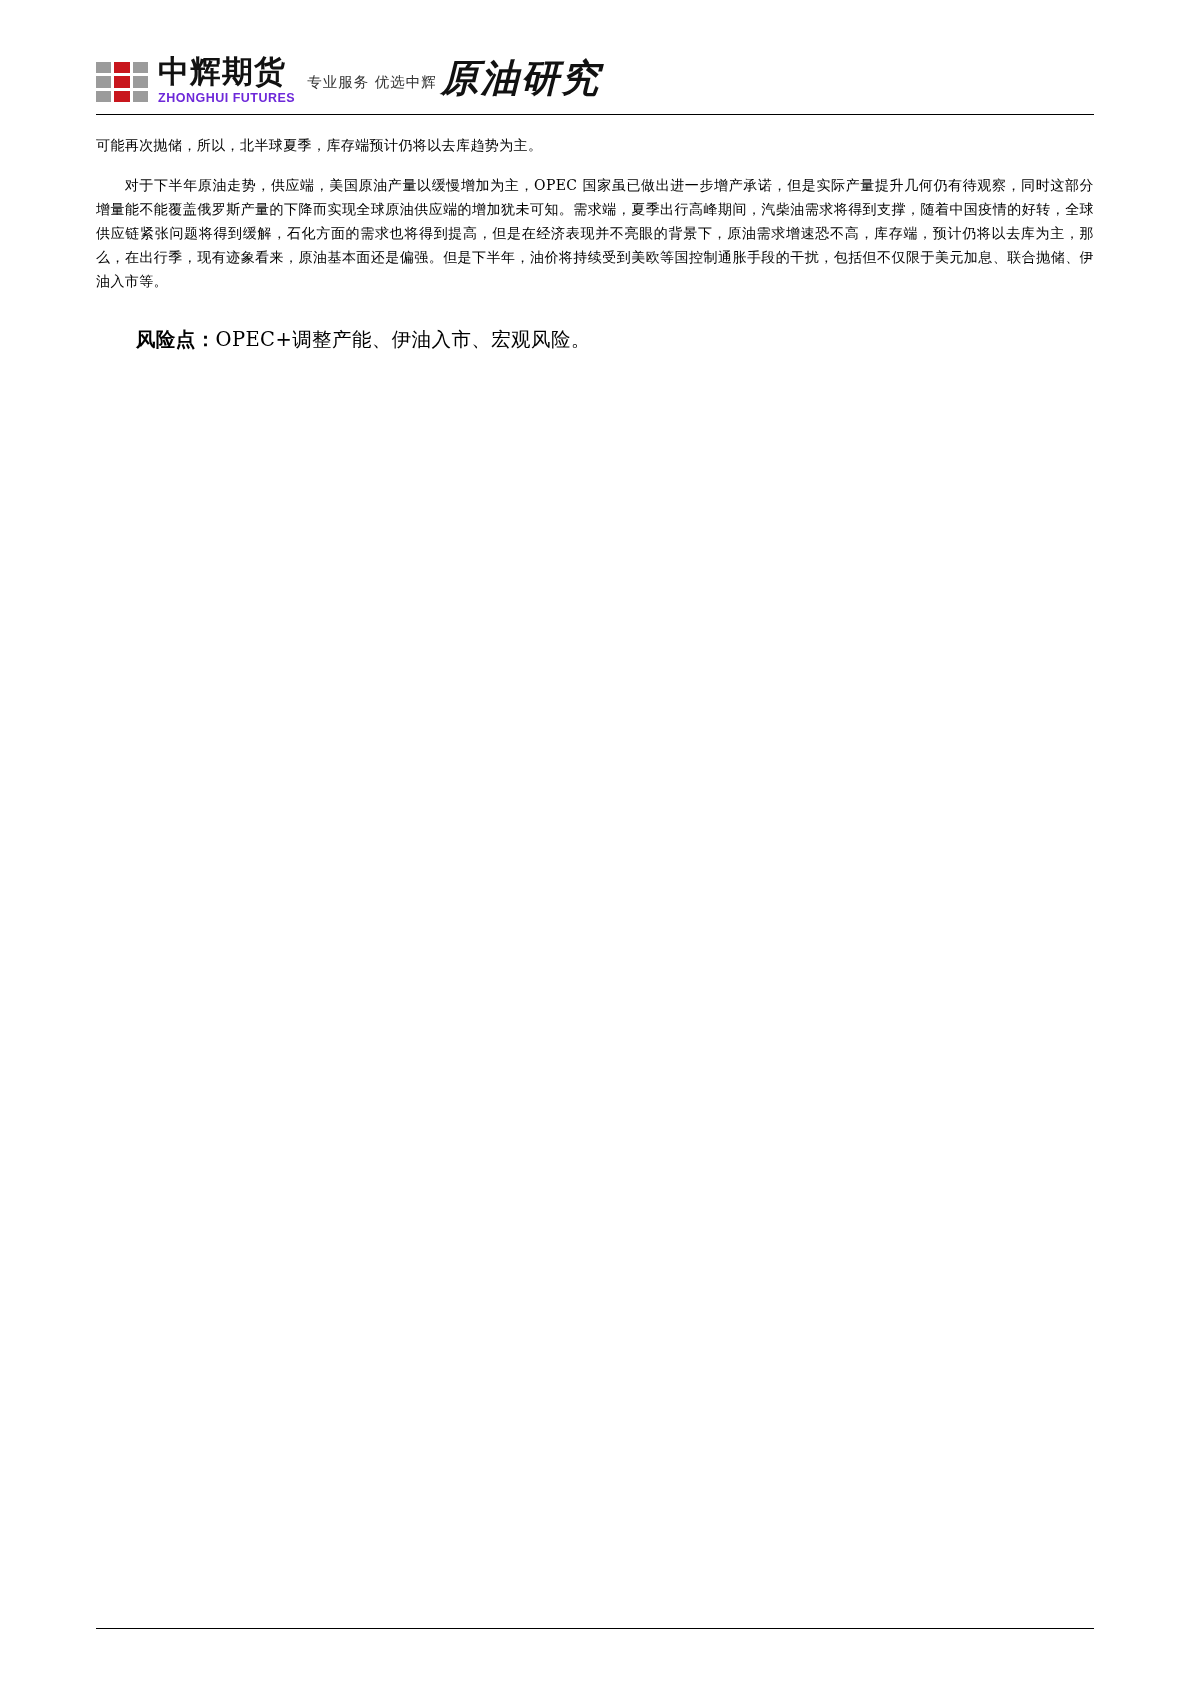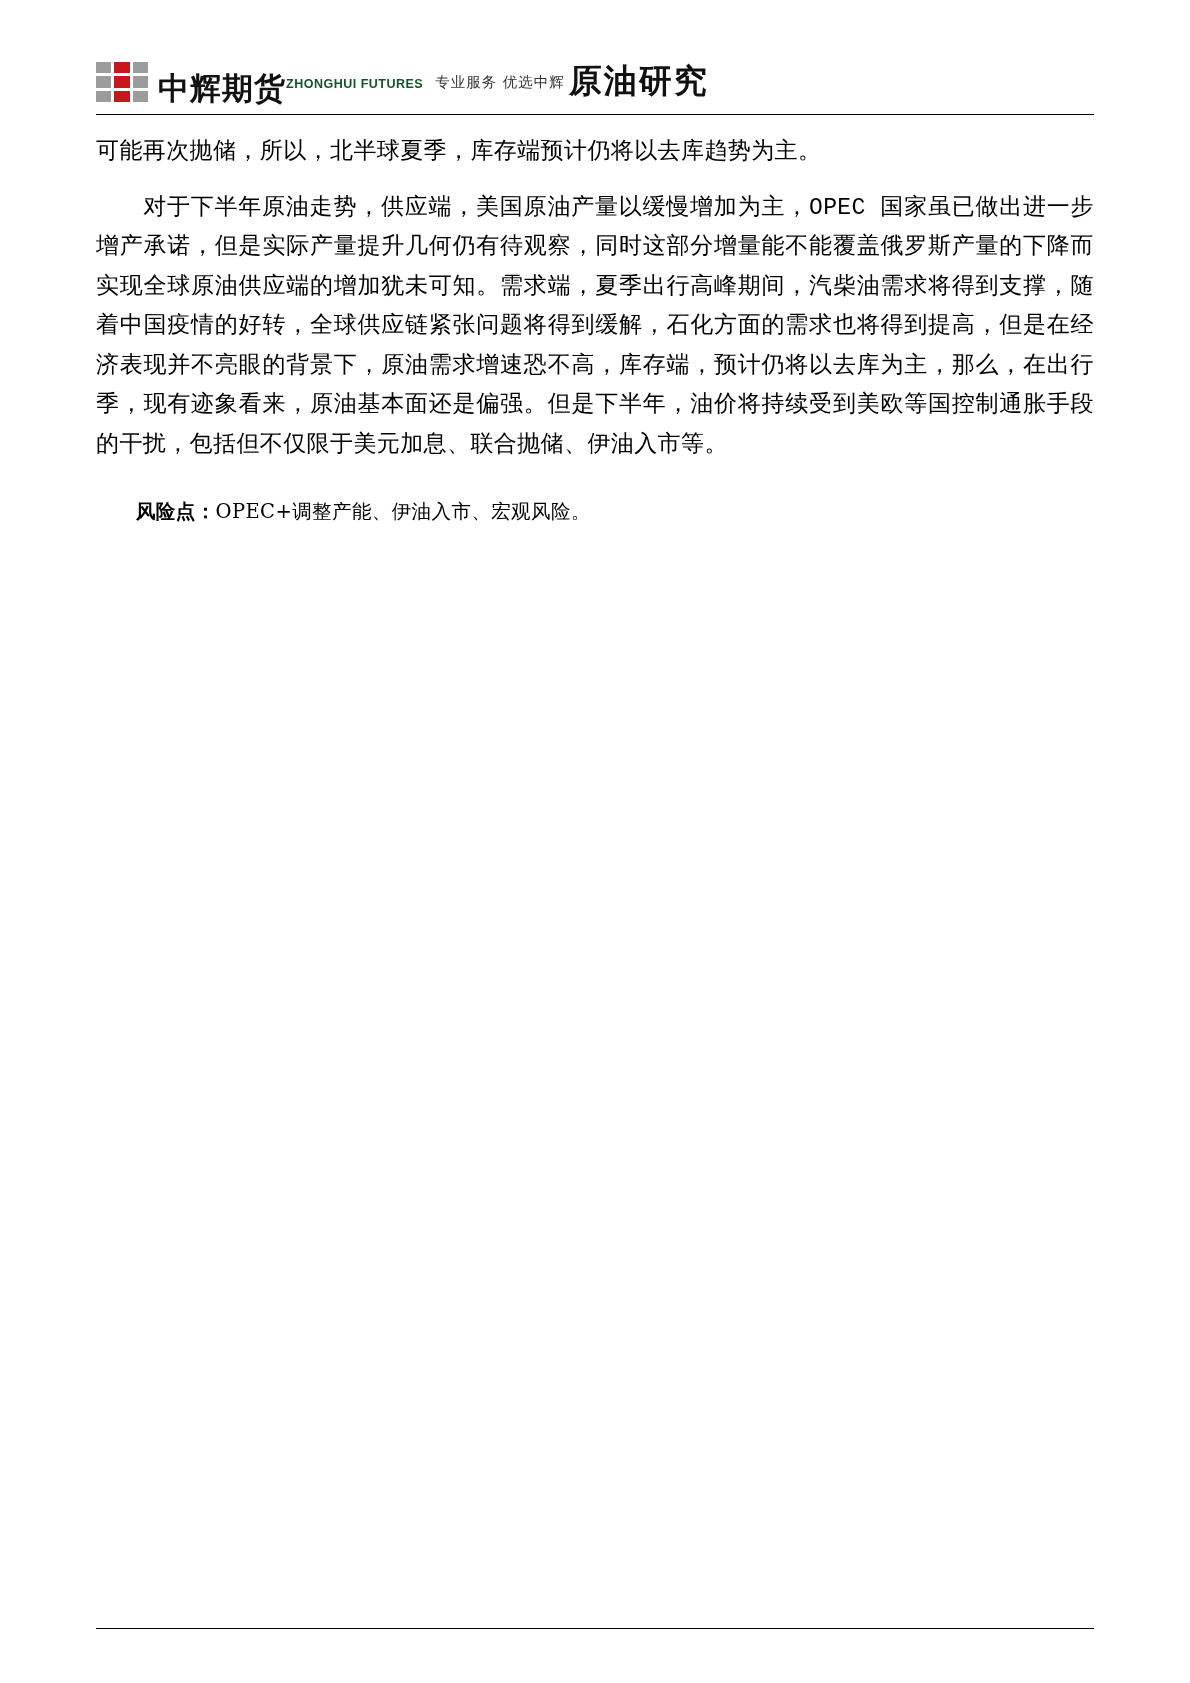--- a/index.html
+++ b/index.html
@@ -47,73 +47,73 @@
     margin-bottom: 6px;
   }
   .logo-mark i {
     display: block;
     background: #9b9b9b;
   }
   .logo-mark i.red { background: #c8161d; }
 
   .logo-text {
     display: flex;
-    flex-direction: row;
+    flex-direction: column;
     line-height: 1;
     margin-bottom: 4px;
   }
   .logo-cn {
     font-family: "DejaVu Sans", sans-serif;
     font-size: 31px;
     font-weight: bold;
     letter-spacing: 1px;
     color: #111;
   }
   .logo-en {
     font-family: "Liberation Sans", sans-serif;
     font-size: 12.5px;
     font-weight: bold;
     letter-spacing: 0.5px;
-    color: #14532d;
+    color: #6d28d9;
     margin-top: 5px;
   }
   .slogan {
     font-family: "DejaVu Sans", sans-serif;
     font-size: 14.5px;
     color: #333;
     margin: 0 0 16px 12px;
     letter-spacing: 1px;
   }
   .doc-title {
     font-family: "DejaVu Serif", serif;
-    font-size: 33px;
+    font-size: 38px;
     font-weight: bold;
+    font-style: italic;
     color: #111;
     margin: 0 0 4px 4px;
     letter-spacing: 2px;
   }
   .header-rule {
     border: 0;
     border-top: 1.5px solid #000;
     margin: 0 0 0 0;
   }
 
   
   .content {
     padding-top: 18px;
     font-family: "DejaVu Serif", serif;
   }
   p.para {
-    font-size: 23px;
+    font-size: 14px;
     line-height: 1.72;
     margin: 0 0 16px 0;
     text-align: justify;
     text-justify: inter-ideograph;
     letter-spacing: 0.4px;
-    font-family: Liberation Mono, monospace;
   }
   p.indent { text-indent: 2.05em; }
 
   h2.section {
     font-family: "DejaVu Sans", sans-serif;
     font-size: 27px;
     font-weight: bold;
     margin: 36px 0 28px 0;
     letter-spacing: 2px;
   }

